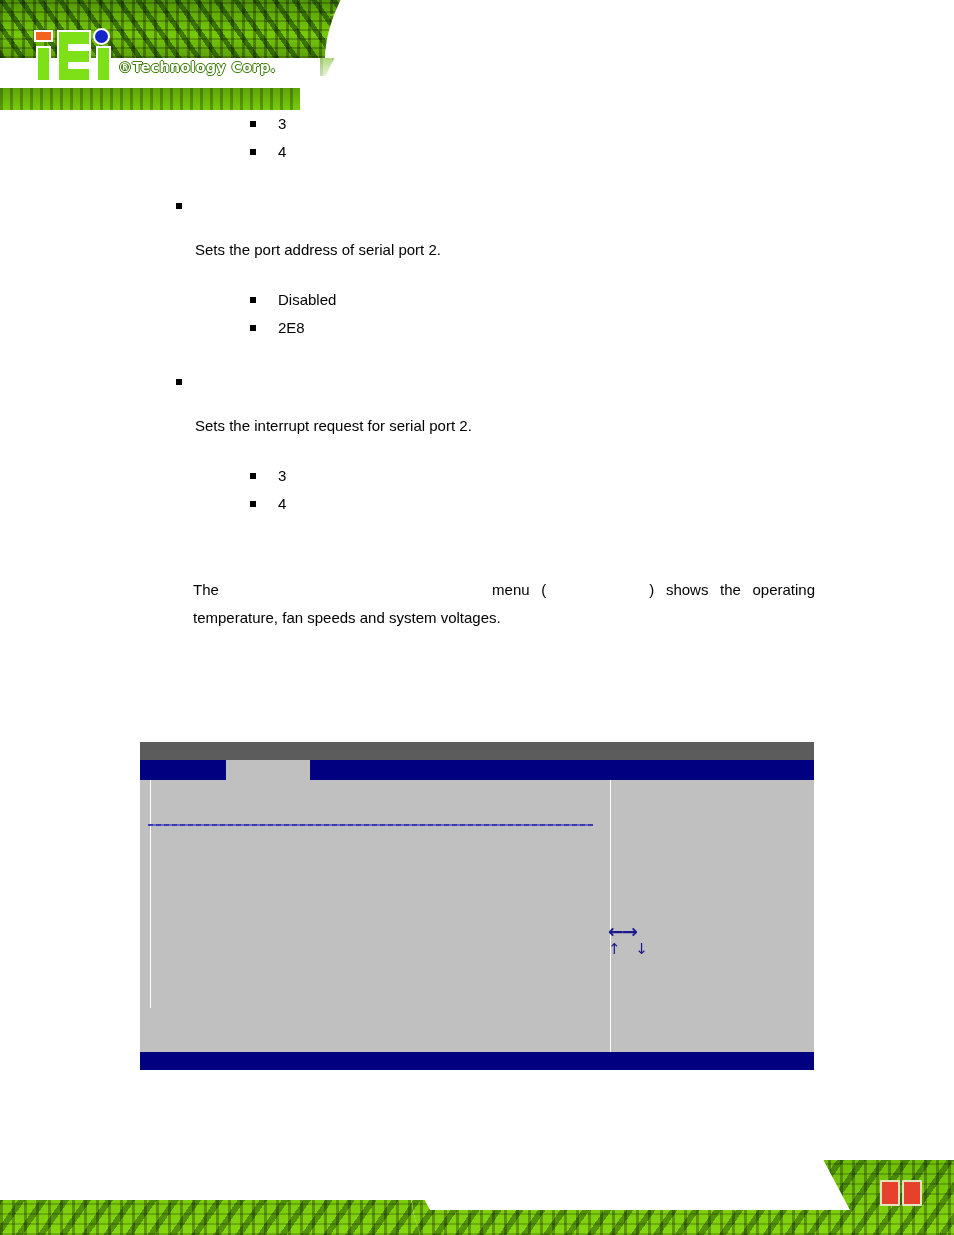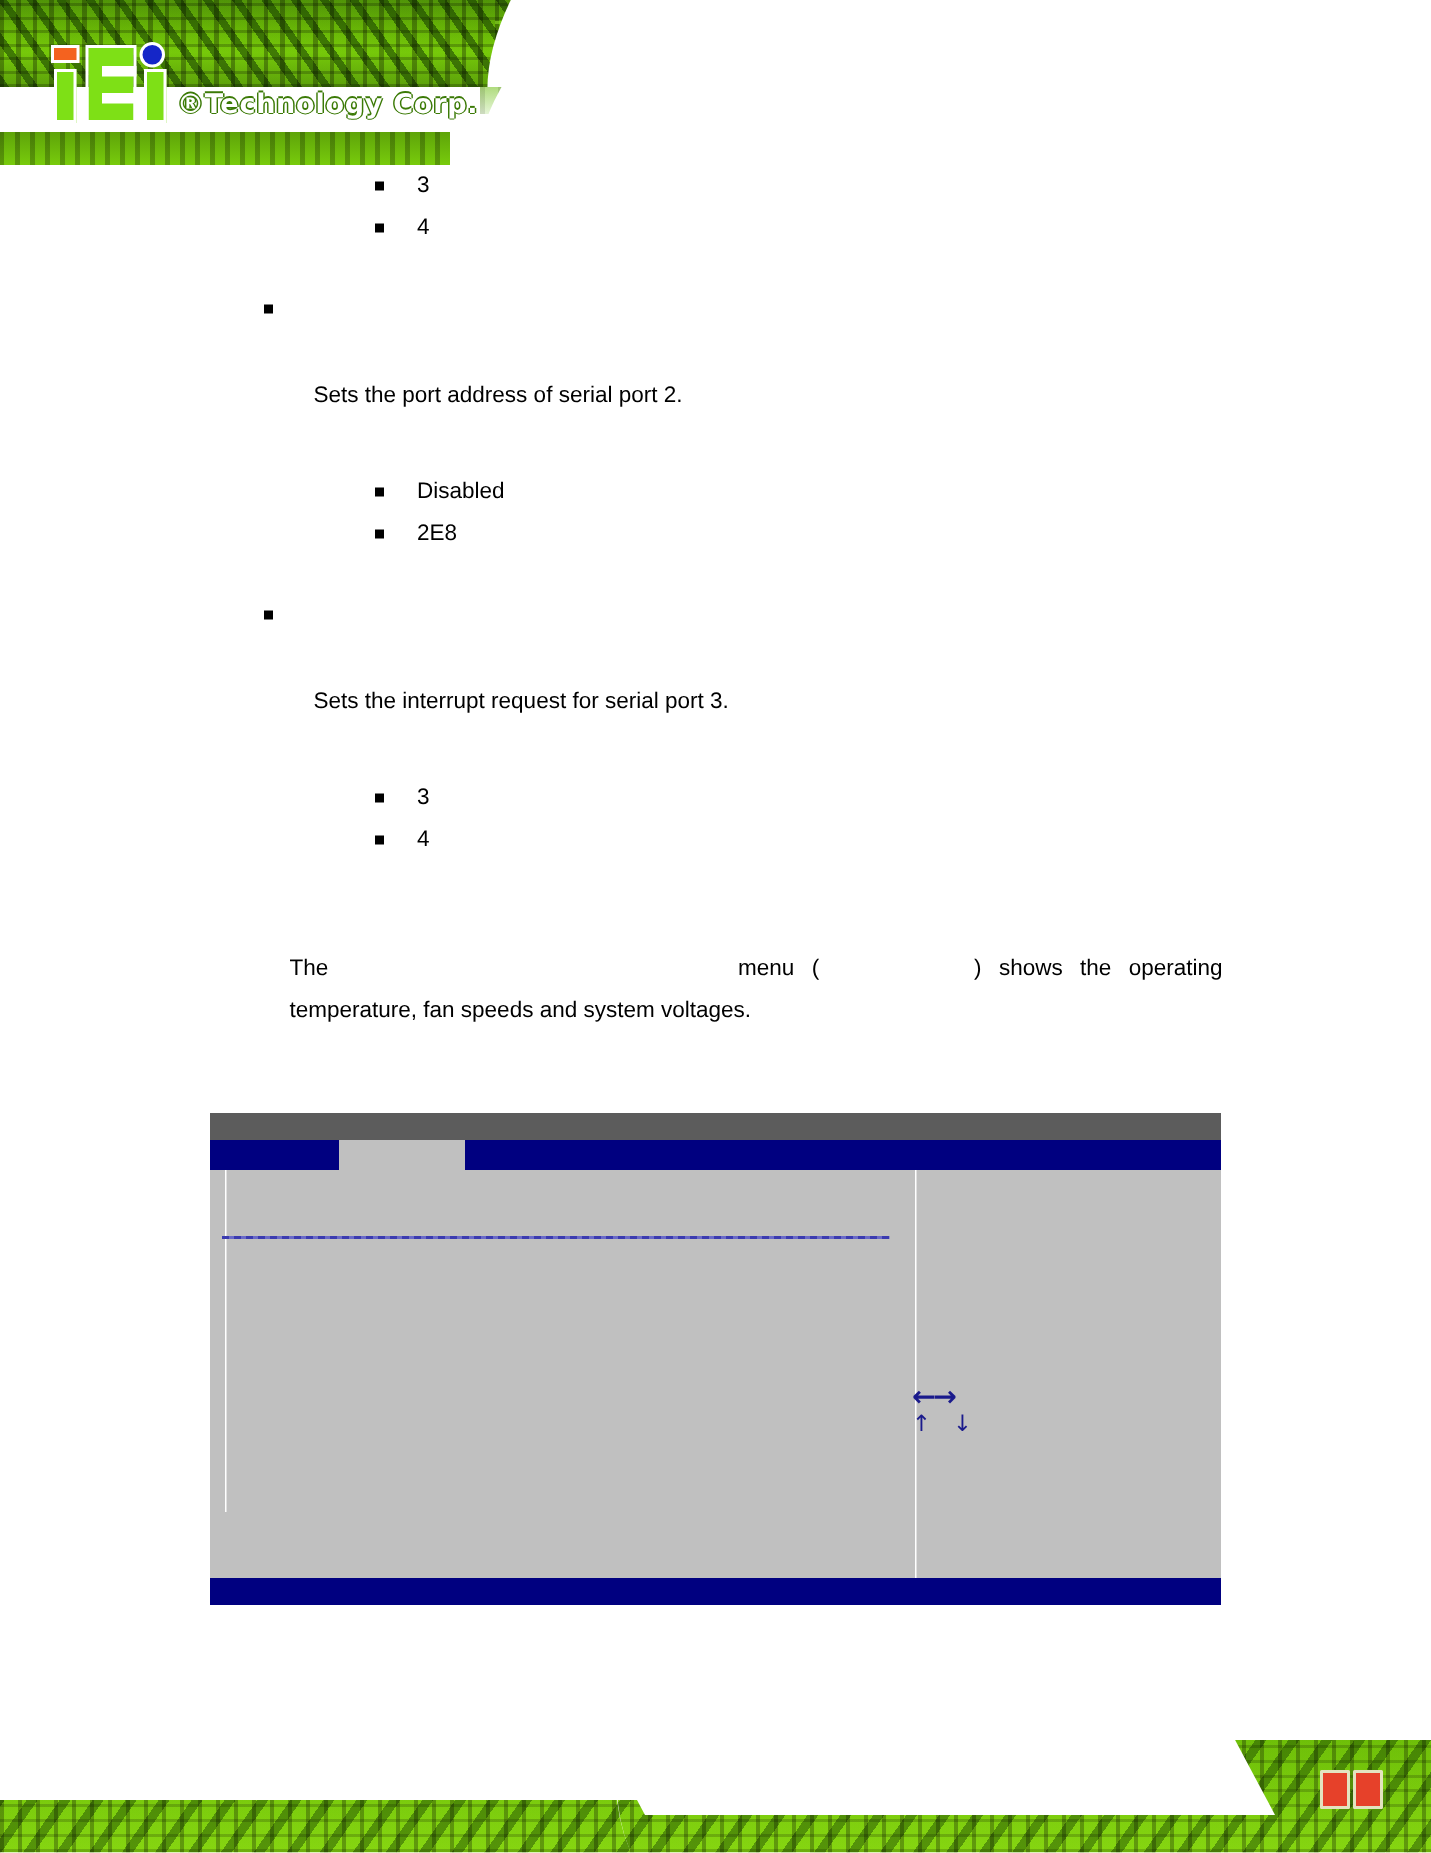--- a/index.html
+++ b/index.html
@@ -162,21 +162,21 @@
     border-radius: 50%;
     background: #1526c8;
     border: 2px solid #ffffff;
     box-sizing: border-box;
   }
   .logo-text {
     position: absolute;
     left: 88px; top: 31px;
     font-family: "DejaVu Sans", sans-serif;
     font-weight: bold;
-    font-size: 18px;
+    font-size: 14px;
     letter-spacing: 0.5px;
     color: #ffffff;
     white-space: nowrap;
     text-shadow:
       -1px 0 #3b7a06, 1px 0 #3b7a06, 0 -1px #3b7a06, 0 1px #3b7a06;
   }
 
   
   .content {
     position: absolute;
@@ -212,21 +212,21 @@
     line-height: 28px;
   }
   .bullet-l2 .sq {
     position: absolute;
     left: 250px; top: 11px;
     width: 6px; height: 6px;
     background: #000000;
   }
 
   .body-para {
-    margin: 16px;
+    margin: 2px;
     padding-left: 193px;
     padding-right: 111px;
     font-size: 15px;
     line-height: 28px;
     text-align: justify;
   }
   .para-indent {
     margin: 0;
     padding-left: 193px;
     padding-right: 139px;
@@ -480,21 +480,21 @@
 
   <div class="spacer-26"></div>
 
   <div class="bullet-l1">
     <span class="sq"></span>
     <span class="hidden-title"></span>
   </div>
 
   <div class="spacer-14"></div>
 
-  <p class="body-para">Sets the interrupt request for serial port 3.</p>
+  <p class="body-para">Sets the interrupt request for serial port 2.</p>
 
   <div class="spacer-20"></div>
 
   <div class="bullet-l2">
     <span class="sq"></span>
     <span>3</span>
   </div>
   <div class="bullet-l2">
     <span class="sq"></span>
     <span>4</span>

